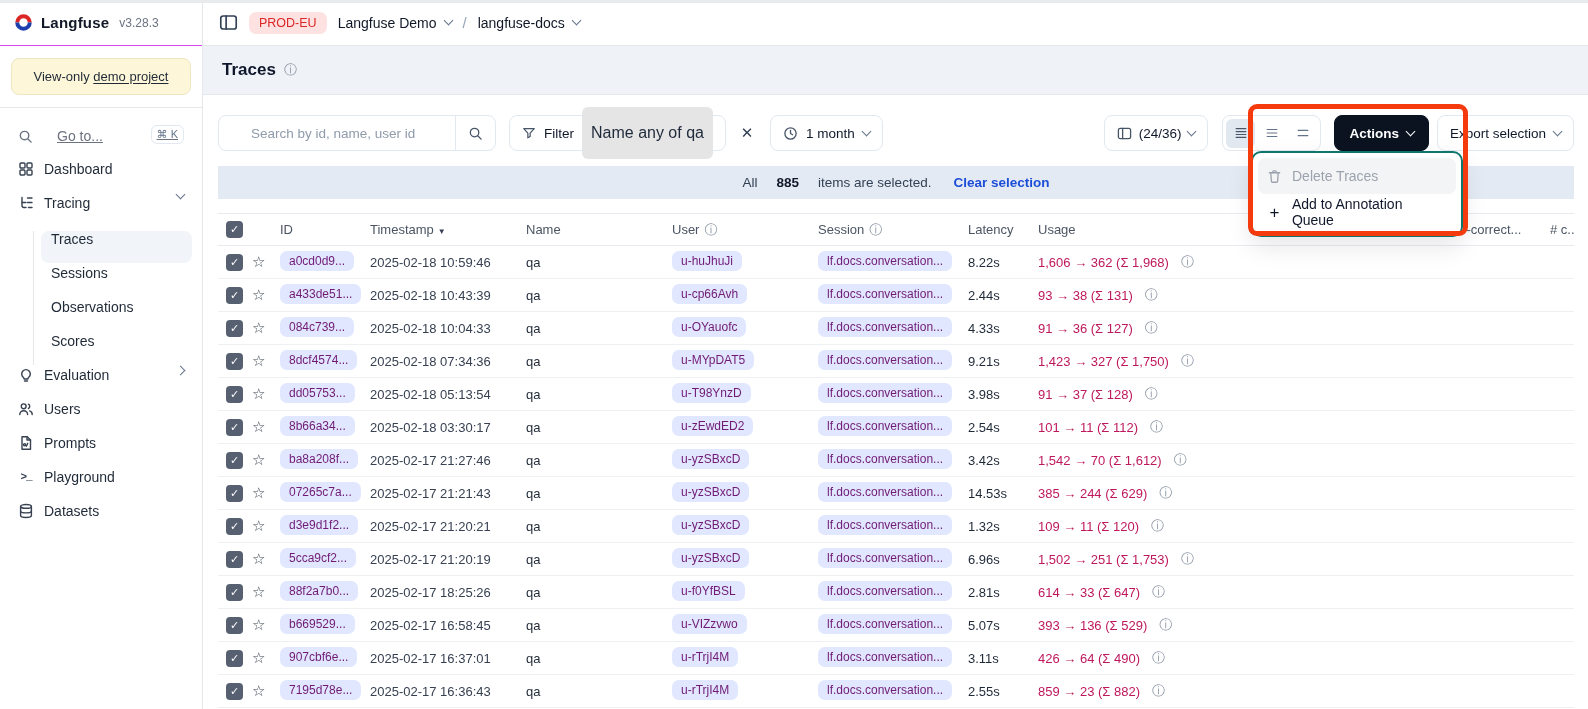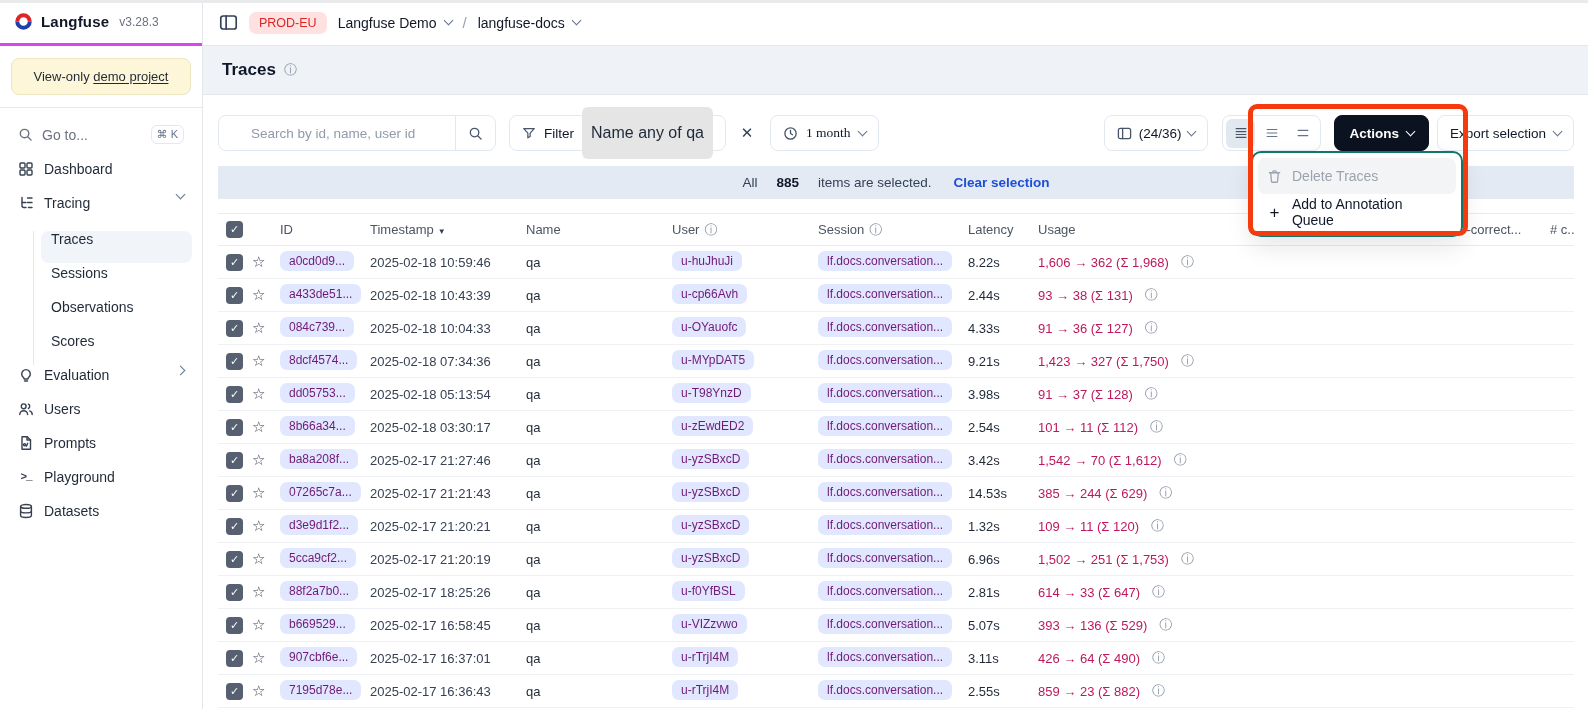--- a/index.html
+++ b/index.html
@@ -7,29 +7,29 @@
   body {
     font-family: "Liberation Sans", "DejaVu Sans", sans-serif;
     background:#fff; color:#0f172a; font-size:14px;
     position:relative;
   }
   body::before{ content:""; position:absolute; left:0; top:0; width:100%; height:3px; background:#e9eaec; z-index:90;}
   .app{ display:flex; width:100%; height:100%; }
 
   
   .sidebar{ width:203px; min-width:203px; background:#fff; border-right:1px solid #e5e7eb; display:flex; flex-direction:column; }
-  .sb-header{ height:46px; border-bottom:3px solid #d946ef; display:flex; align-items:center; padding:0 14px; gap:8px; }
+  .sb-header{ height:46px; border-bottom:1px solid #d946ef; display:flex; align-items:center; padding:0 14px; gap:8px; }
   .logo{ width:19px; height:19px; flex:0 0 auto; }
   .brand{ font-size:15px; font-weight:700; color:#111827; letter-spacing:.2px;}
   .version{ font-size:12px; color:#6b7280; margin-left:2px;}
   .viewonly{ margin:12px 11px 12px 11px; background:#fdf6d8; border:1px solid #eee6c0; border-radius:8px;
     padding:10px 12px; font-size:13px; color:#1f2937; text-align:center;}
   .viewonly u{ text-underline-offset:2px; }
   .sb-divider{ border-bottom:1px solid #e5e7eb; }
-  .goto{ margin:10px 10px 4px 10px; display:flex; align-items:center; gap:9px; padding:7px 8px; border-radius:8px; color:#6b7280; font-size:14px;}
+  .goto{ margin:10px 10px 4px 10px; display:flex; align-items:flex-end; gap:24px; padding:7px 8px; border-radius:8px; color:#6b7280; font-size:14px;text-decoration:underline;}
   .kbd{ margin-left:auto; border:1px solid #e2e8f0; border-radius:6px; font-size:11px; color:#64748b; padding:2px 5px; background:#fff;}
   .nav{ padding:6px 10px; }
   .nav-item{ height:34px; display:flex; gap:10px; padding:0 8px; border-radius:8px; color:#1f2937; font-size:14px; cursor:pointer;}
   .nav-item .ic{ width:16px; height:16px; color:#374151; display:flex; align-items:center; justify-content:center; }
   .nav-item svg{ width:16px; height:16px; stroke:#374151; fill:none; stroke-width:1.4; stroke-linecap:round; stroke-linejoin:round;}
   .subnav{ margin:2px 0 2px 23px; border-left:1px solid #e5e7eb; padding-left:7px; display:flex; flex-direction:column; gap:2px;}
   .subnav .nav-item{ height:32px; padding:0 10px;}
   .subnav .nav-item.active{ background:#f1f5f9; }
   .chev{ width:7px; height:7px; border-right:1.6px solid #64748b; border-bottom:1.6px solid #64748b; transform:rotate(45deg); margin-top:-4px;}
   .chev.right{ transform:rotate(-45deg); margin-top:0;}
@@ -56,21 +56,21 @@
   .search-group input{ flex:1; border:none; outline:none; padding:0 12px; font-size:13.5px; color:#0f172a; font-family:inherit; min-width:0;}
   .search-group input::placeholder{ color:#8f9bab; }
   .search-seg{ width:40px; border-left:1px solid #e2e8f0; display:flex; align-items:center; justify-content:center; cursor:pointer;}
   .toolbar svg{ stroke:#475569; fill:none; stroke-width:1.4; stroke-linecap:round; stroke-linejoin:round;}
   .btn{ display:inline-flex; align-items:center; gap:8px; height:36px; border:1px solid #e2e8f0; border-radius:8px;
         background:#fff; padding:0 12px; font-size:13.5px; color:#0f172a; cursor:pointer; white-space:nowrap;}
   .filter-btn{ margin-left:13px; }
   .pill{ background:#e5e5e5; border-radius:6px; padding:17px 9px; font-size:16px; color:#1e293b;}
   .x-btn{ border:none; background:none; width:34px; height:36px; display:flex; align-items:center; justify-content:center;
           font-size:15px; color:#334155; cursor:pointer; margin-left:4px;}
-  .time-btn{ margin-left:6px;font-family:Liberation Serif, serif; }
+  .time-btn{ margin-left:6px; }
   .cols-btn{ margin-left:auto; gap:7px;}
   .rh-group{ margin-left:14px; border:1px solid #e2e8f0; border-radius:8px; height:36px; display:flex; align-items:center; padding:0 3px; gap:2px;}
   .rh{ width:29px; height:29px; border-radius:6px; display:flex; align-items:center; justify-content:center; cursor:pointer;}
   .rh.sel{ background:#e2e8f0; }
   .actions-btn{ margin-left:13px; background:#0b1220; border-color:#0b1220; color:#fff; font-weight:600; padding:0 14px;}
   .actions-btn .chev{ border-color:#fff; }
   .export-btn{ margin-left:8px; font-weight:500;}
 
   
   .sel-banner{ height:33px; background:#e4eaf3; display:flex; align-items:center; justify-content:center; gap:19px;

